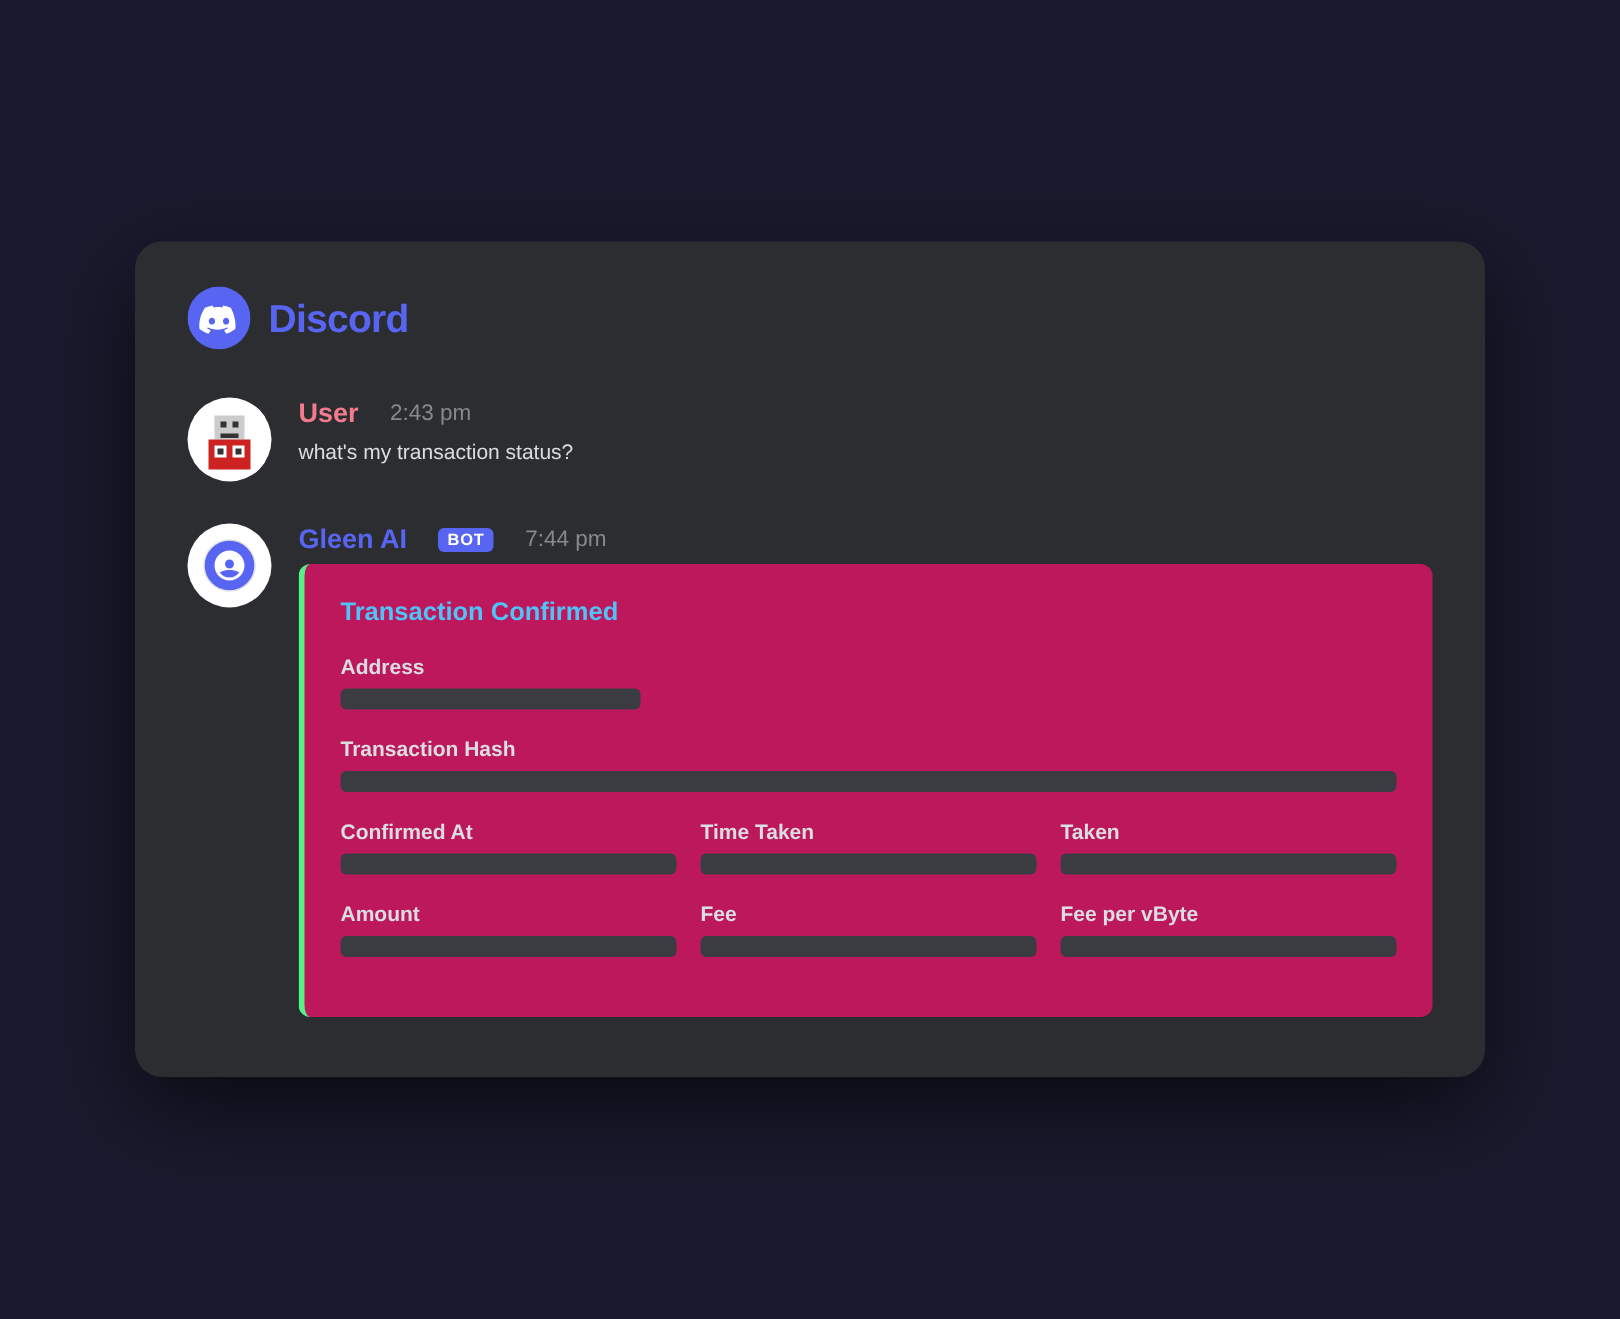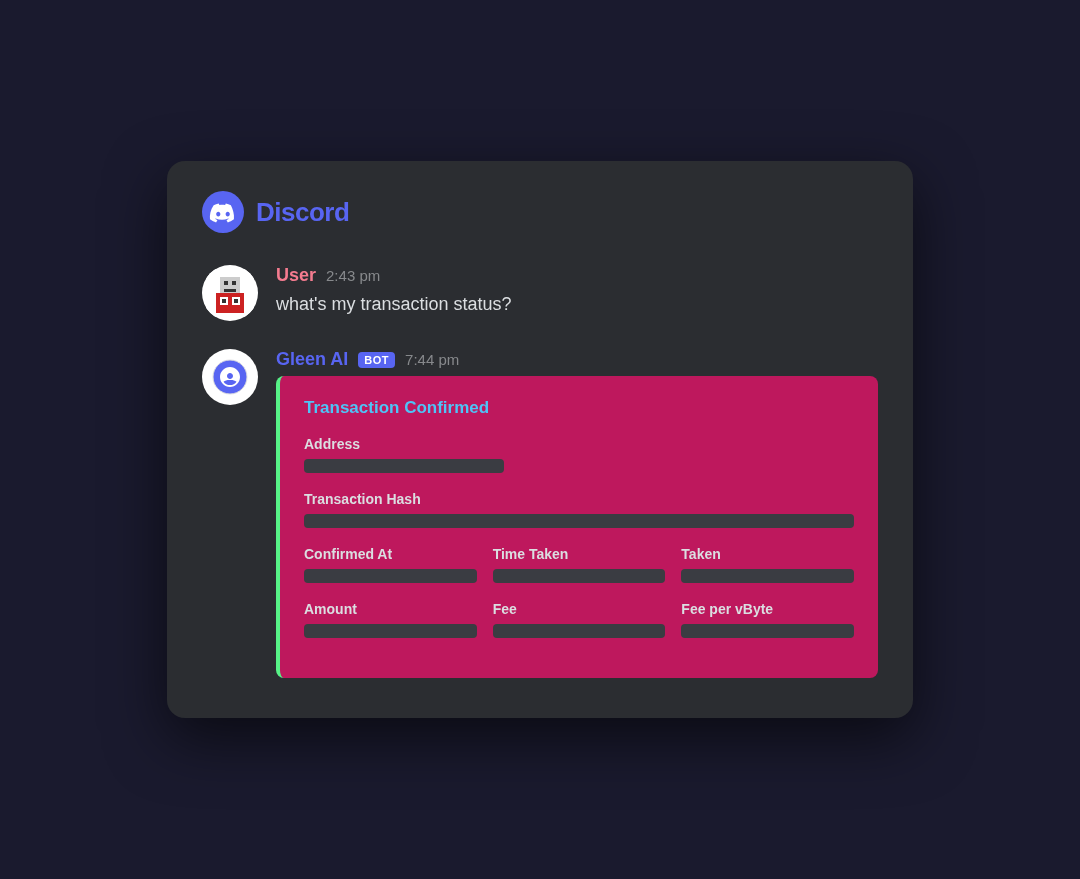--- a/index.html
+++ b/index.html
@@ -11,21 +11,21 @@
     body {
       background: #1a1a2e;
       display: flex;
       justify-content: center;
       align-items: center;
       min-height: 100vh;
       font-family: 'Whitney', 'Helvetica Neue', Helvetica, Arial, sans-serif;
     }
 
     .discord-window {
-      width: 746px;
+      width: 900px;
       background: #2b2d31;
       border-radius: 18px;
       padding: 30px 35px 40px 35px;
       box-shadow: 0 20px 60px rgba(0,0,0,0.6);
     }
 
     .discord-header {
       display: flex;
       align-items: center;
       gap: 12px;
@@ -72,21 +72,21 @@
       background: #fff;
     }
 
     .message-content {
       flex: 1;
     }
 
     .message-header {
       display: flex;
       align-items: center;
-      gap: 10px;
+      gap: 21px;
       margin-bottom: 6px;
     }
 
     .username-user {
       font-size: 18px;
       font-weight: 700;
       color: #f47b8f;
     }
 
     .username-bot {
@@ -105,21 +105,21 @@
       border-radius: 4px;
       letter-spacing: 0.5px;
     }
 
     .timestamp {
       font-size: 15px;
       color: #87898c;
     }
 
     .message-text {
-      font-size: 18px;
+      font-size: 14px;
       color: #dbdee1;
       line-height: 1.4;
     }
 
     
     .transaction-card {
       background: #be185d;
       border-radius: 8px;
       border-left: 4px solid #57f287;
       padding: 22px 24px;

